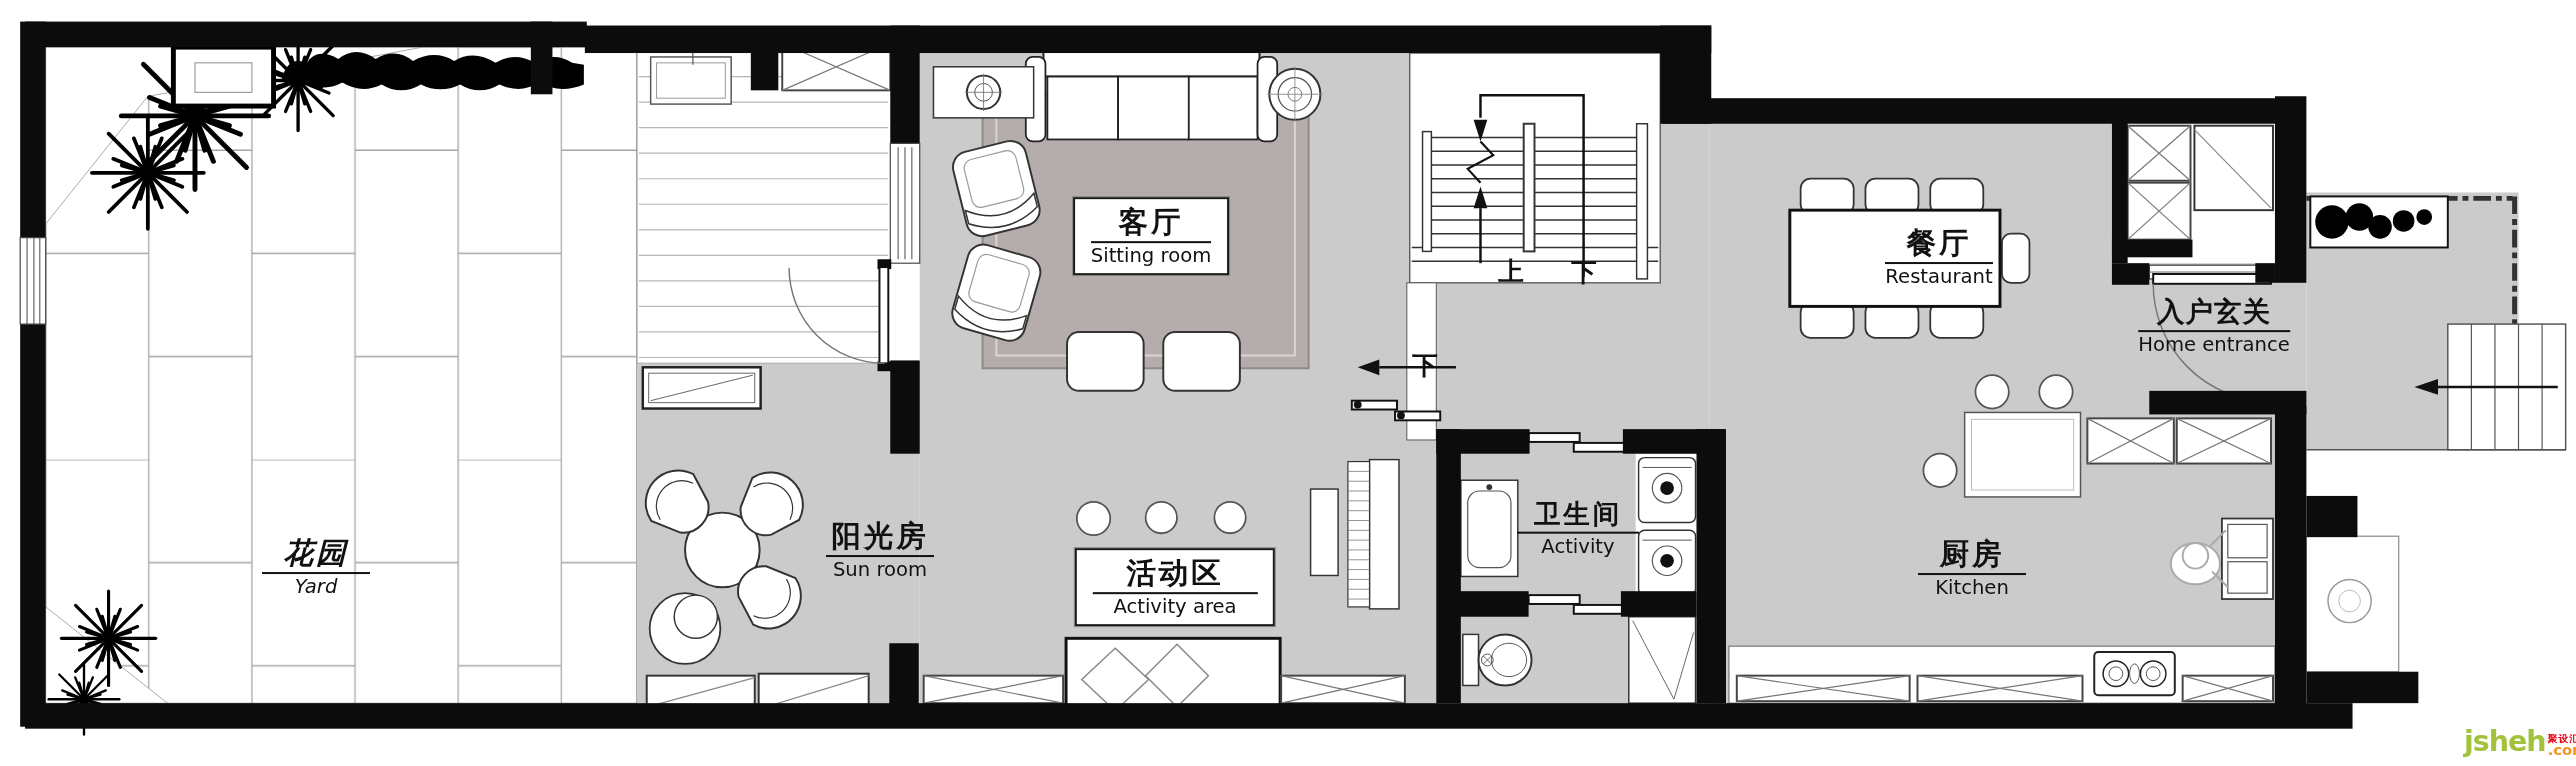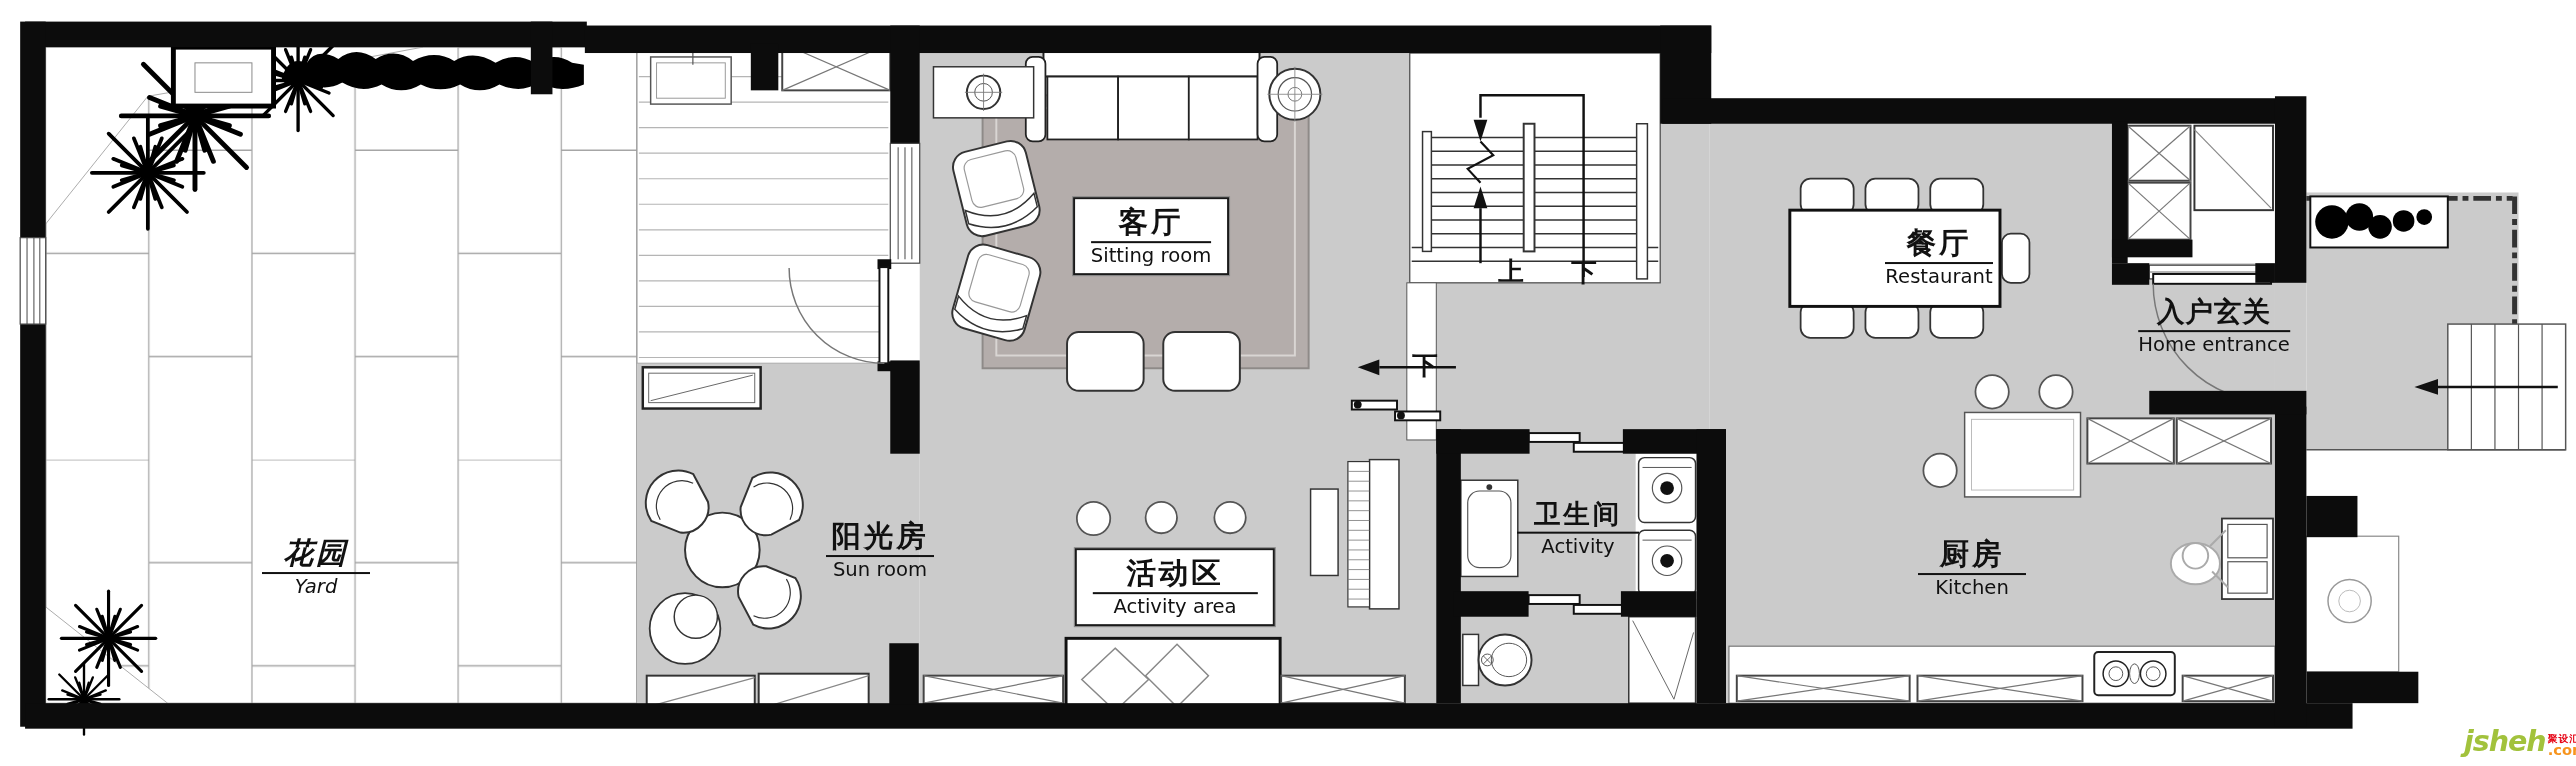--- a/index.html
+++ b/index.html
@@ -31,21 +31,21 @@
   
   .xbox rect{fill:#fff;stroke:#444;stroke-width:2;}
   .xbox line{stroke:#777;stroke-width:1.2;}
   .dbox rect{fill:#fff;stroke:#333;stroke-width:2;}
   .dbox line{stroke:#888;stroke-width:1.2;}
   .slide rect{fill:#fff;stroke:#111;stroke-width:2;}
   .chair rect{fill:#fff;stroke:#333;stroke-width:1.8;}
   
   .watermark{position:absolute;left:2464px;top:725px;display:flex;align-items:flex-end;
              z-index:8;font-family:"DejaVu Sans",sans-serif;font-weight:bold;}
-  .wm-brand{font-size:28.5px;font-style:italic;letter-spacing:-1px;}
+  .wm-brand{font-size:28.5px;letter-spacing:-1px;}
   .wm-right{display:flex;flex-direction:column;line-height:1;margin-left:2px;}
   .wm-cn{font-size:9.8px;letter-spacing:1px;}
   .wm-tld{font-size:14.7px;}
 </style>
 </head>
 <body>
 
 <div id="plan">
 <svg width="2576" height="766" viewBox="0 0 2622 780">
   <defs>

